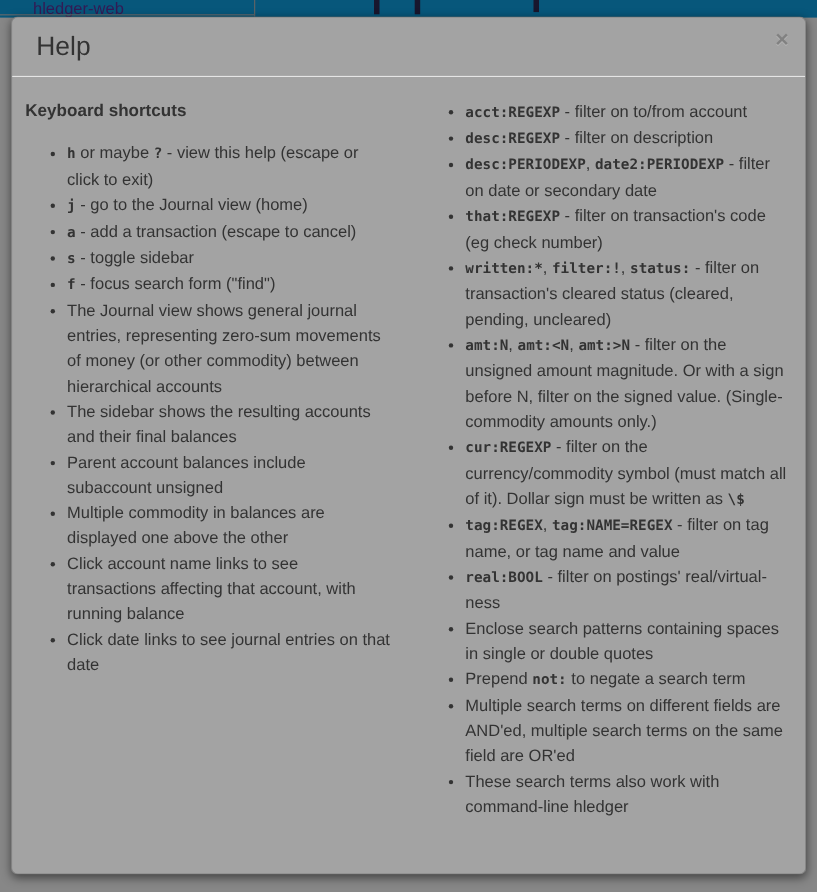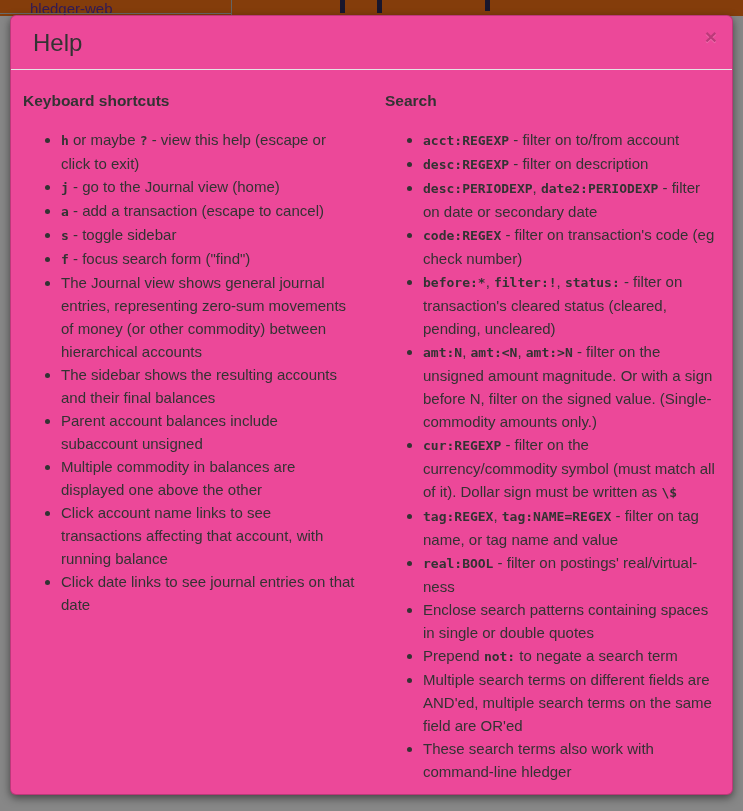--- a/index.html
+++ b/index.html
@@ -6,39 +6,39 @@
   html, body { margin: 0; padding: 0; }
   body {
     width: 743px; height: 811px;
     position: relative; overflow: hidden;
     background: #ffffff;
     font-family: "Liberation Sans", sans-serif;
     font-size: 15px; line-height: 23px; color: #333333;
   }
 
   
-  .page-bg { position: absolute; top: 0; left: 0; right: 0; height: 16px; background: #f97316; }
+  .page-bg { position: absolute; top: 0; left: 0; right: 0; height: 16px; background: #0ea5e9; }
   .brand-link {
     position: absolute; left: 30px; top: -3px;
     font-size: 15px; color: #5f33a0; text-decoration: none;
   }
   .bg-rule  { position: absolute; left: 0; top: 13px; width: 231px; height: 1px; background: #c9c9c9; }
   .bg-divider { position: absolute; left: 231px; top: 0; width: 1px; height: 15px; background: #bdbdbd; }
   .bg-frag { position: absolute; top: 0; width: 5px; background: #2f2a55; }
   .bg-frag.f1 { left: 340px; height: 13px; }
   .bg-frag.f2 { left: 377px; height: 13px; }
   .bg-frag.f3 { left: 485px; height: 11px; }
 
   
   .backdrop { position: absolute; left: 0; top: 0; right: 0; bottom: 0; background: rgba(0,0,0,0.47); z-index: 1; }
 
   
   .modal {
     position: absolute; left: 10px; top: 15px; width: 723px; height: 780px;
-    background: #ec4899; border: 1px solid rgba(0,0,0,0.2); border-radius: 6px;
+    background: #a3a3a3; border: 1px solid rgba(0,0,0,0.2); border-radius: 6px;
     box-shadow: 0 3px 9px rgba(0,0,0,0.5);
     z-index: 2; overflow: hidden;
   }
   .modal-header { position: relative; padding: 13px 15px 12px 22px; border-bottom: 1px solid #e5e5e5; }
   .modal-title { margin: 0; font-size: 24px; line-height: 28px; font-weight: normal; color: #333; }
   .close-btn {
     position: absolute; right: 15px; top: 10px;
     background: none; border: 0; padding: 0; cursor: pointer;
     font-family: "Liberation Sans", sans-serif;
     font-size: 21px; font-weight: bold; line-height: 1;
@@ -93,27 +93,26 @@
         <ul class="help-list">
           <li>The Journal view shows general journal entries, representing zero-sum movements of money (or other commodity) between hierarchical accounts</li>
           <li>The sidebar shows the resulting accounts and their final balances</li>
           <li>Parent account balances include subaccount unsigned</li>
           <li>Multiple commodity in balances are displayed one above the other</li>
           <li>Click account name links to see transactions affecting that account, with running balance</li>
           <li>Click date links to see journal entries on that date</li>
         </ul>
       </div>
     <div class="help-col col-right">
-        <div class="section-heading first">Search</div>
         <ul class="help-list">
           <li><code>acct:REGEXP</code> - filter on to/from account</li>
           <li><code>desc:REGEXP</code> - filter on description</li>
           <li><code>desc:PERIODEXP</code>, <code>date2:PERIODEXP</code> - filter on date or secondary date</li>
-          <li><code>code:REGEX</code> - filter on transaction's code (eg check number)</li>
-          <li><code>before:*</code>, <code>filter:!</code>, <code>status:</code> - filter on transaction's cleared status (cleared, pending, uncleared)</li>
+          <li><code>that:REGEXP</code> - filter on transaction's code (eg check number)</li>
+          <li><code>written:*</code>, <code>filter:!</code>, <code>status:</code> - filter on transaction's cleared status (cleared, pending, uncleared)</li>
           <li><code>amt:N</code>, <code>amt:&lt;N</code>, <code>amt:&gt;N</code> - filter on the unsigned amount magnitude. Or with a sign before N, filter on the signed value. (Single-commodity amounts only.)</li>
           <li><code>cur:REGEXP</code> - filter on the currency/commodity symbol (must match all of it). Dollar sign must be written as <code>\$</code></li>
           <li><code>tag:REGEX</code>, <code>tag:NAME=REGEX</code> - filter on tag name, or tag name and value</li>
           <li><code>real:BOOL</code> - filter on postings' real/virtual-ness</li>
           <li>Enclose search patterns containing spaces in single or double quotes</li>
           <li>Prepend <code>not:</code> to negate a search term</li>
           <li>Multiple search terms on different fields are AND'ed, multiple search terms on the same field are OR'ed</li>
           <li>These search terms also work with command-line hledger</li>
         </ul>
       </div>

